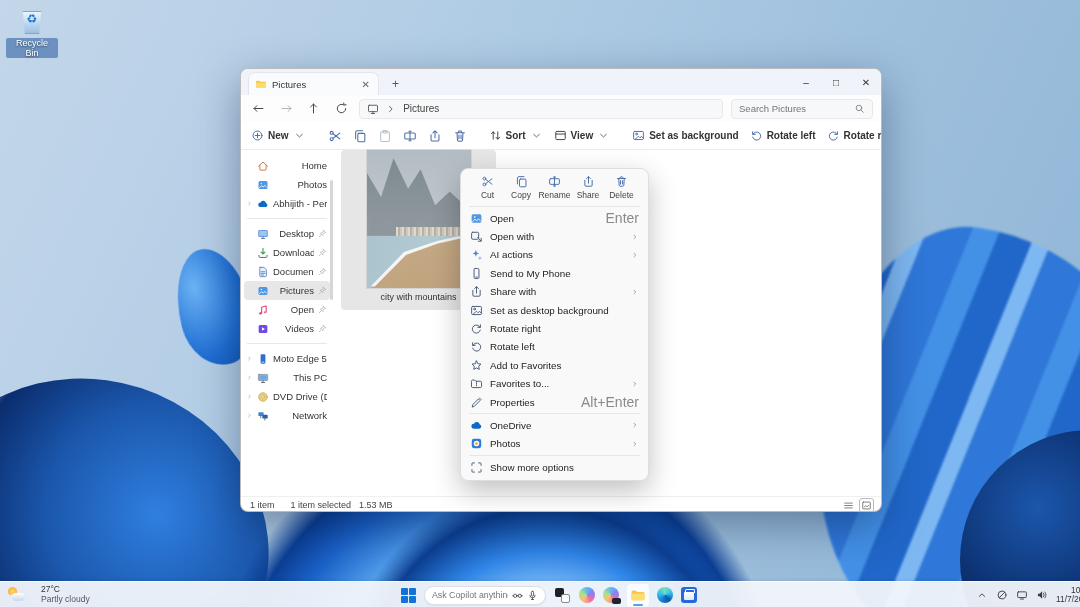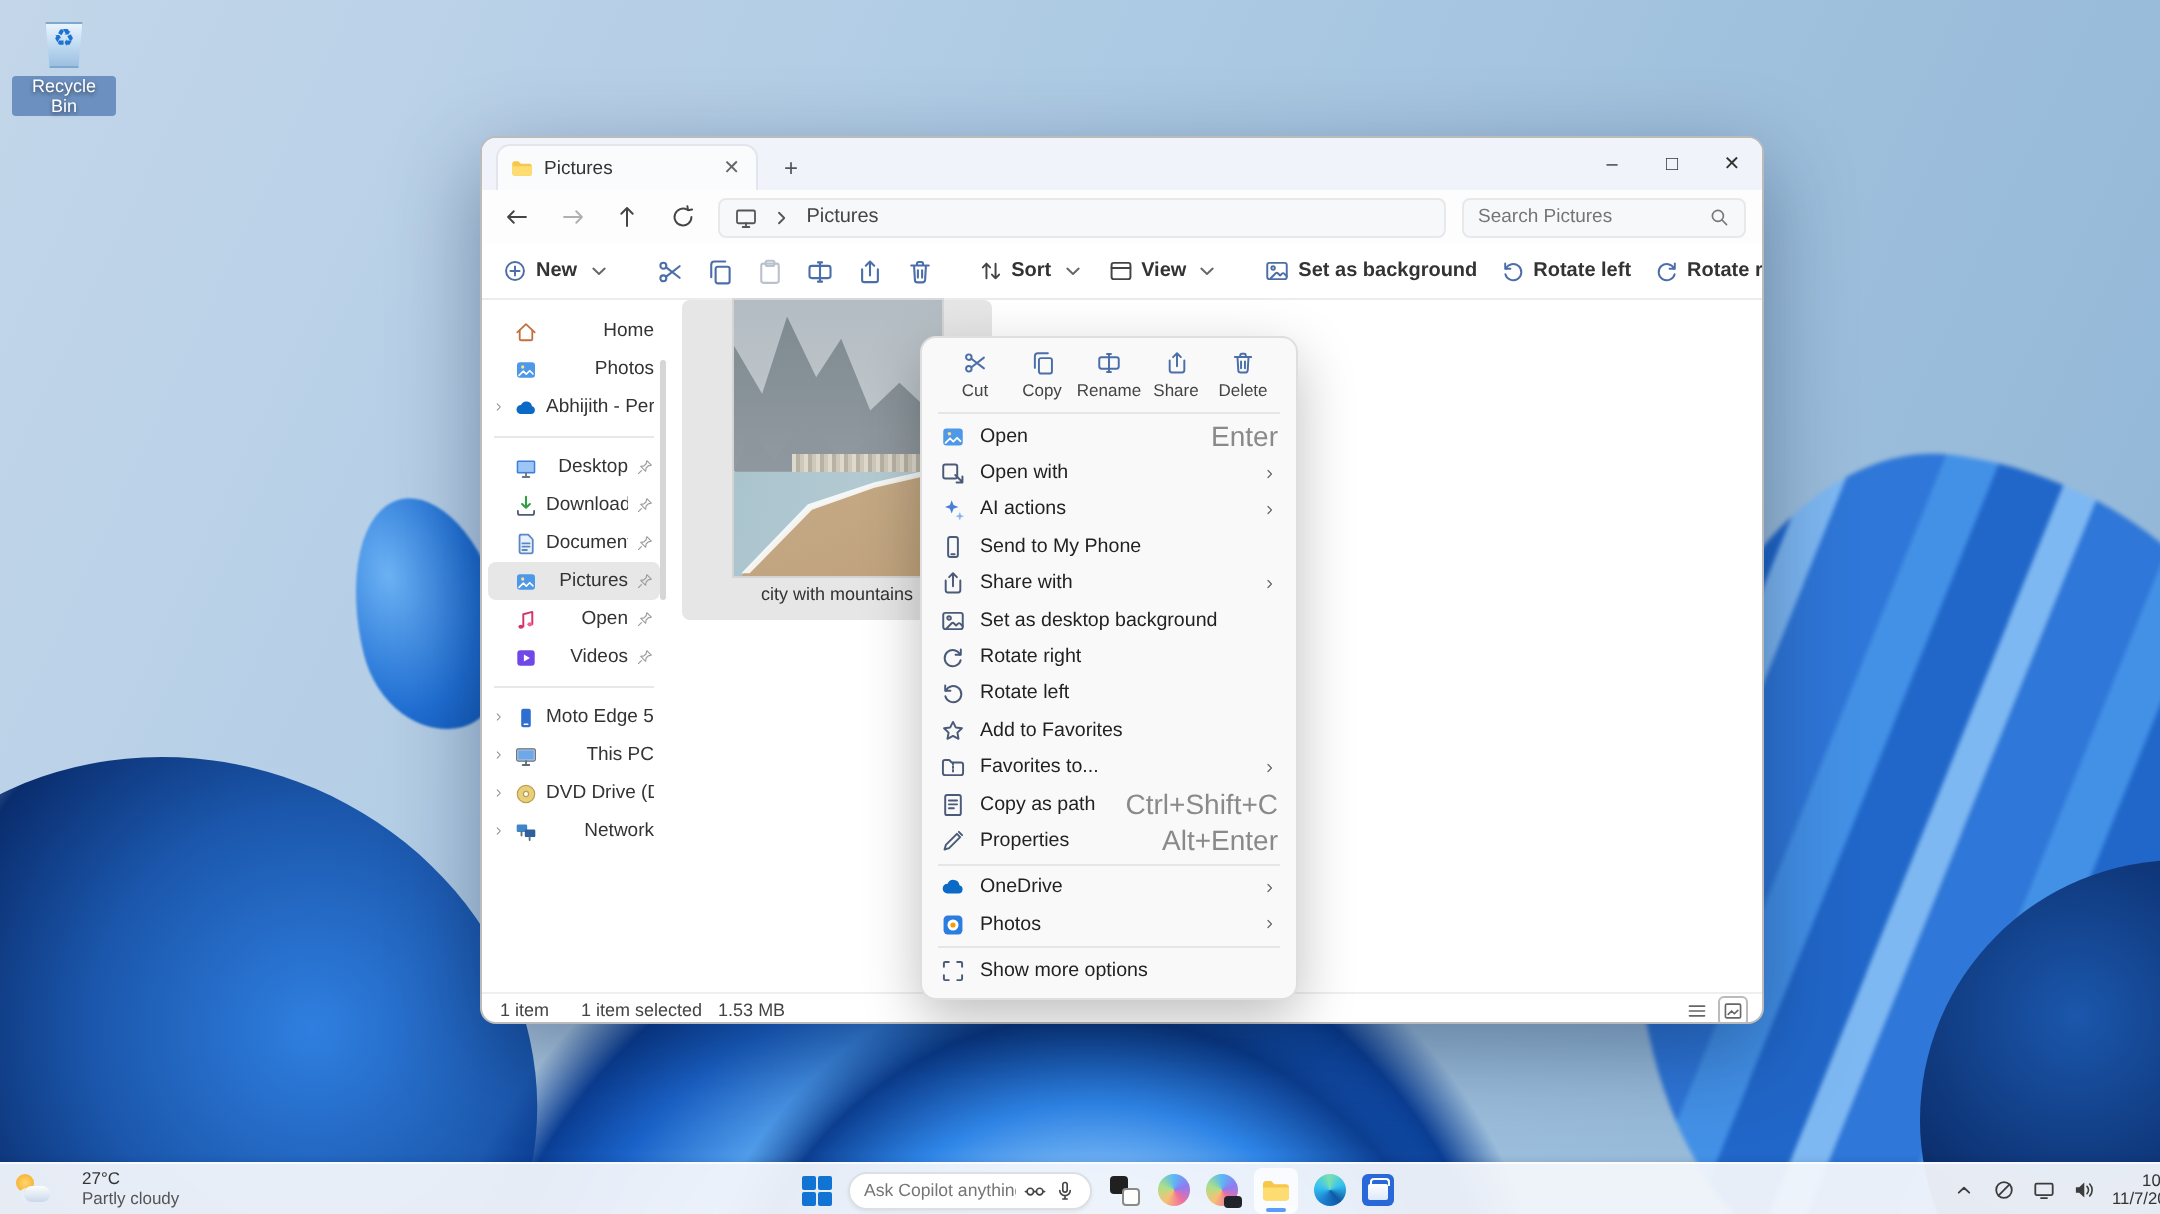--- a/index.html
+++ b/index.html
@@ -742,30 +742,20 @@
       <span class="mil">Favorites to...</span>
       <span class="ico mch">
           <svg viewBox="0 0 16 16" fill="none" stroke="currentColor" stroke-width="1.2" stroke-linecap="round" stroke-linejoin="round">
             <path d="M6 4.5L9.5 8 6 11.5"></path>
           </svg>
         </span>
     </div>
     <div class="mi">
       <span class="ico mic">
           <svg viewBox="0 0 16 16" fill="none" stroke="currentColor" stroke-width="1.2" stroke-linecap="round" stroke-linejoin="round">
-            <rect x="3.2" y="1.8" width="9.6" height="12.4" rx="1.2"></rect>
-            <path d="M5.5 5.2h5M5.5 7.6h5M5.5 10h3"></path>
-          </svg>
-        </span>
-      <span class="mil">Copy as path</span>
-      <span class="mis">Ctrl+Shift+C</span>
-    </div>
-    <div class="mi">
-      <span class="ico mic">
-          <svg viewBox="0 0 16 16" fill="none" stroke="currentColor" stroke-width="1.2" stroke-linecap="round" stroke-linejoin="round">
             <path d="M2.8 13.2l.8-2.8 6.8-6.8 2 2-6.8 6.8z"></path>
             <path d="M11.6 2.4l2 2"></path>
           </svg>
         </span>
       <span class="mil">Properties</span>
       <span class="mis">Alt+Enter</span>
     </div>
     <div class="cdiv"></div>
     <div class="mi">
       <span class="ico mic">

